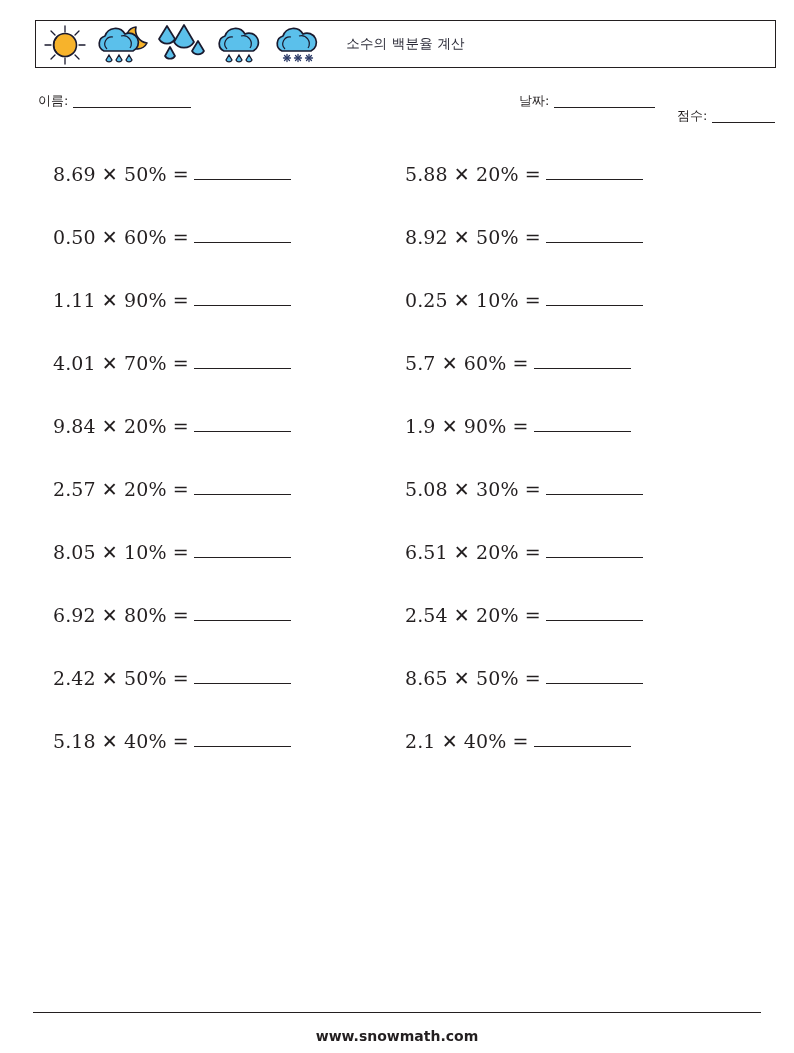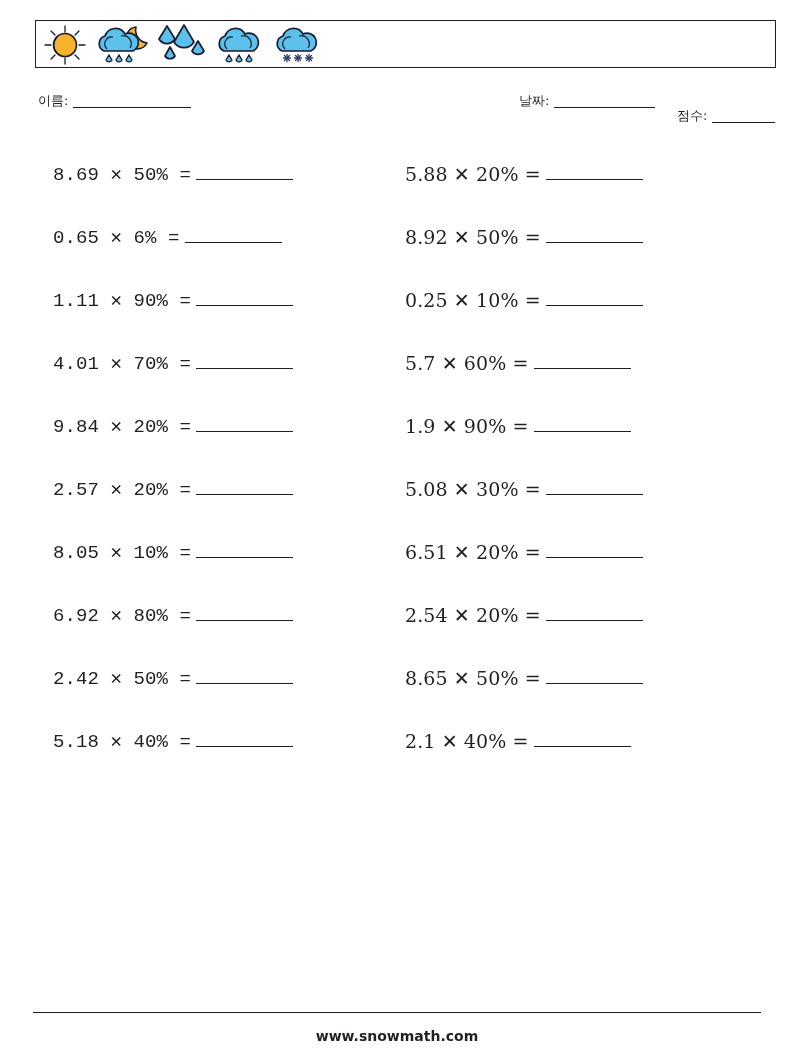--- a/index.html
+++ b/index.html
@@ -78,21 +78,21 @@
   .problems {
     position: absolute;
     left: 0;
     top: 142px;
     width: 794px;
   }
   .col {
     position: absolute;
     top: 0;
   }
-  .col-left  { left: 53px;  width: 330px; font-family: Liberation Mono, monospace; }
+  .col-left  { left: 53px;  width: 330px; }
   .col-right { left: 397px; width: 330px; margin-left: 8px; }
 
   .problem {
     height: 63px;
     display: flex;
     align-items: center;
     font-size: 19px;
     white-space: nowrap;
     letter-spacing: .1px;
   }
@@ -200,20 +200,21 @@
           <line x1="-3.5" y1="0" x2="3.5" y2="0"></line>
             <line x1="0" y1="-3.5" x2="0" y2="3.5"></line>
           <line x1="-2.5" y1="-2.5" x2="2.5" y2="2.5"></line>
             <line x1="-2.5" y1="2.5" x2="2.5" y2="-2.5"></line>
         </g>
       </g>
     </svg>
 
   </div>
 
+  <div class="worksheet-title">소수의 백분율 계산</div>
 </div>
 
 <div class="meta-row">
   <div class="meta-name">
     <span>이름:</span>
     <span class="rule name"></span>
   </div>
   <div class="meta-date">
     <span>날짜:</span>
     <span class="rule date"></span>
@@ -225,21 +226,21 @@
 </div>
 
 <div class="problems">
 
   <div class="col col-left">
     <div class="problem">
         <span class="p-expr">8.69 ✕ 50% =</span>
         <span class="p-blank"></span>
       </div>
     <div class="problem">
-        <span class="p-expr">0.65 ✕ 6% =</span>
+        <span class="p-expr">0.50 ✕ 60% =</span>
         <span class="p-blank"></span>
       </div>
     <div class="problem">
         <span class="p-expr">1.11 ✕ 90% =</span>
         <span class="p-blank"></span>
       </div>
     <div class="problem">
         <span class="p-expr">4.01 ✕ 70% =</span>
         <span class="p-blank"></span>
       </div>

